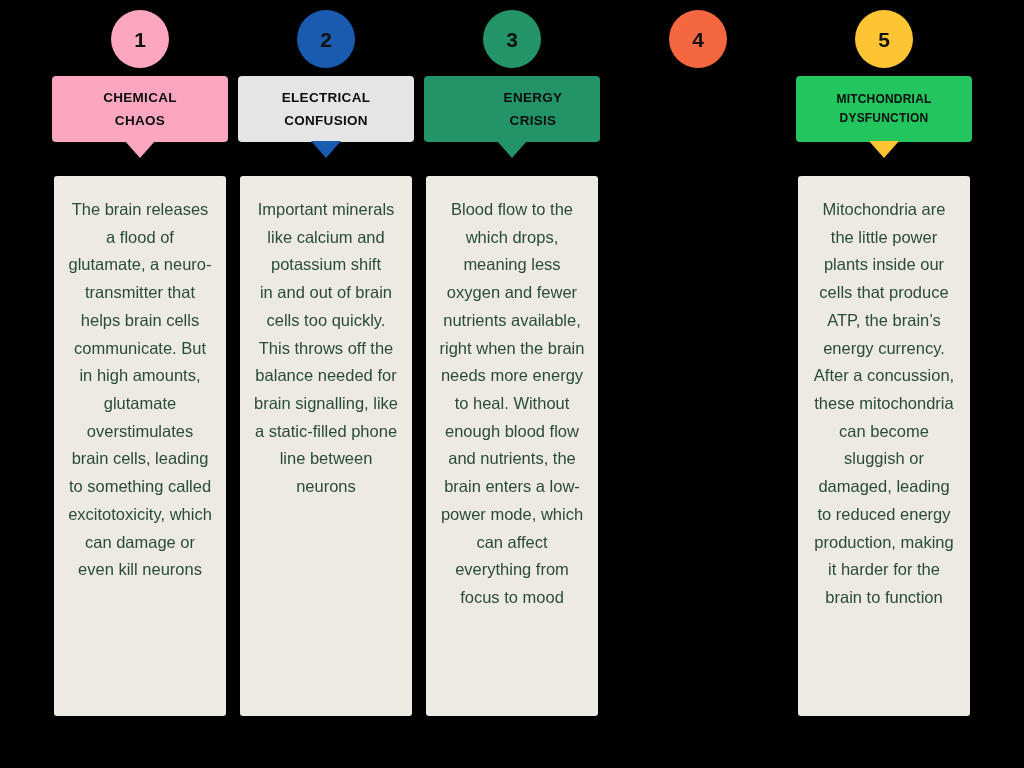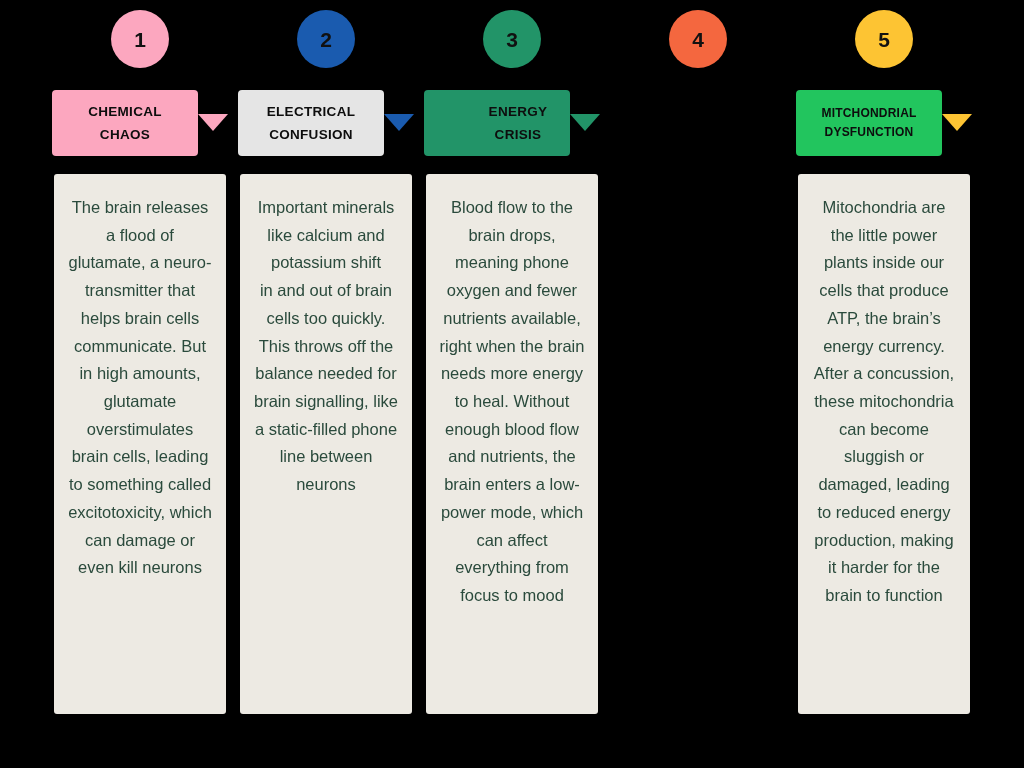--- a/index.html
+++ b/index.html
@@ -49,23 +49,23 @@
     color: #111111;
     line-height: 1;
     margin-top: 2px;
     flex: none;
   }
 
   
   .header-wrap {
     position: relative;
     width: 176px;
-    margin-top: 22px;
+    margin-top: 8px;
     display: flex;
-    flex-direction: row;
+    flex-direction: column;
     align-items: center;
   }
   .header {
     width: 176px;
     min-height: 66px;
     border-radius: 4px;
     box-sizing: border-box;
     padding: 8px 6px;
     display: flex;
     align-items: center;
@@ -136,21 +136,21 @@
 in and out of brain cells too quickly. This throws off the balance needed for brain signalling, like a static-filled phone line between neurons</div>
   </div>
 
   <div class="column">
     <div class="badge" style="background-color: rgb(34, 148, 104);">3</div>
     <div class="header-wrap">
       <div class="header" style="background-color: rgb(34, 148, 104); padding-left: 48px;">ENERGY
 CRISIS</div>
       <div class="notch" style="border-top-color: rgb(34, 148, 104);"></div>
     </div>
-    <div class="card">Blood flow to the brain drops, meaning phone oxygen and fewer nutrients available, right when the brain needs more energy to heal. Without enough blood flow and nutrients, the brain enters a low-power mode, which can affect everything from focus to mood</div>
+    <div class="card">Blood flow to the which drops, meaning less oxygen and fewer nutrients available, right when the brain needs more energy to heal. Without enough blood flow and nutrients, the brain enters a low-power mode, which can affect everything from focus to mood</div>
   </div>
 
   <div class="column">
     <div class="badge" style="background-color: rgb(244, 103, 63);">4</div>
   </div>
 
   <div class="column">
     <div class="badge" style="background-color: rgb(253, 196, 51);">5</div>
     <div class="header-wrap">
       <div class="header compact" style="background-color: #22c55e;">MITCHONDRIAL

